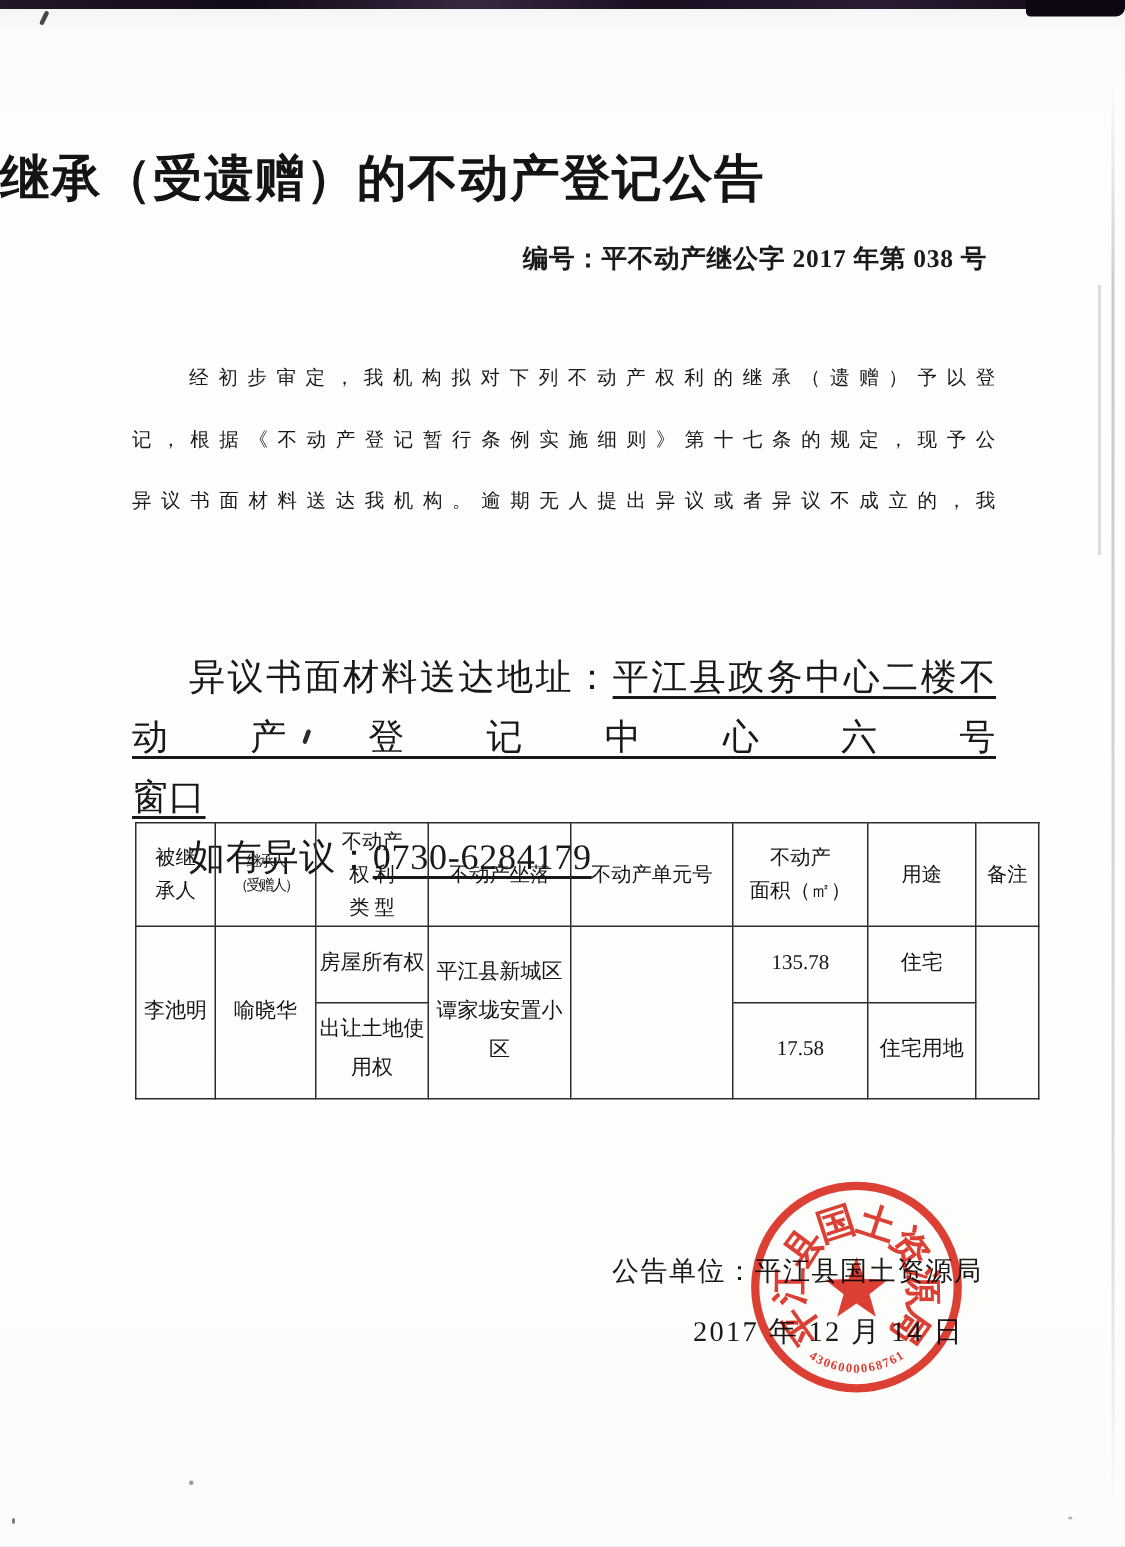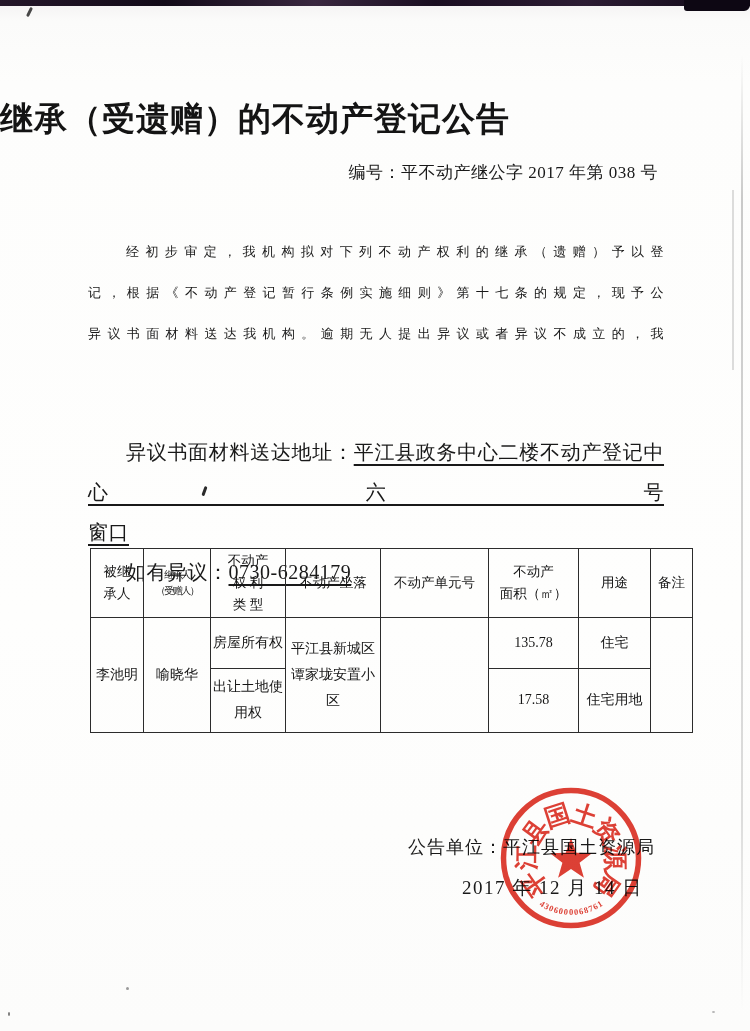--- a/index.html
+++ b/index.html
@@ -16,26 +16,26 @@
   .scan-edge{position:absolute;top:55px;bottom:20px;left:741px;width:2px;
     background:linear-gradient(180deg,rgba(130,130,130,0),rgba(150,150,150,.5) 15%,rgba(160,160,160,.35) 80%,rgba(130,130,130,0));}
   .scan-edge2{position:absolute;top:190px;height:180px;left:732px;width:1.5px;background:rgba(170,170,170,.4);}
   .speck{position:absolute;background:#9a9a9a;border-radius:50%;}
   .speck.s1{left:126px;top:987px;width:3px;height:3px;}
   .speck.s2{left:8px;top:1012px;width:2px;height:4px;background:#777;}
   .speck.s3{left:712px;top:1011px;width:3px;height:2px;background:#b5b5b5;}
   
   .title{position:absolute;top:97px;left:0;width:100%;
     font-family:"Liberation Sans","DejaVu Sans",sans-serif;font-weight:700;font-size:33px;letter-spacing:1px;color:#141414;}
-  .doc-no{position:absolute;top:161px;right:92px;font-size:17px;letter-spacing:.5px;font-weight:400;color:#1a1a1a;}
+  .doc-no{position:absolute;top:161px;right:92px;font-size:17px;letter-spacing:.5px;font-weight:700;color:#1a1a1a;}
   
   .body-par{position:absolute;left:88px;top:231px;width:576px;font-size:13px;line-height:41px;letter-spacing:.5px;color:#191919;}
   .jline{text-align:justify;text-align-last:justify;}
   .ind{text-indent:38px;}
-  .addr{position:absolute;left:88px;top:432px;width:576px;font-size:20px;line-height:40px;letter-spacing:.5px;color:#191919;}
+  .addr{position:absolute;left:88px;top:432px;width:576px;font-size:24px;line-height:40px;letter-spacing:.5px;color:#191919;}
   .uline{text-decoration:underline;text-underline-offset:5px;text-decoration-thickness:1.5px;}
   .stray-mark{position:absolute;left:203px;top:486px;width:2.5px;height:10px;background:#2b2b2b;border-radius:2px;transform:rotate(20deg);}
   
   table.doc-table{position:absolute;left:90px;top:548px;width:602px;border-collapse:collapse;table-layout:fixed;font-size:14px;color:#161616;}
   .doc-table th,.doc-table td{border:1.7px solid #2c2c2c;font-weight:normal;text-align:center;vertical-align:middle;padding:1px 2px;overflow:hidden;}
   .doc-table th{white-space:pre-line;line-height:1.62;font-size:13.5px;}
   .doc-table td{line-height:1.85;}
   .doc-table .tight{letter-spacing:-1.5px;font-size:10px;margin-top:44px;}
   .doc-table tr.r-head{height:64px;}
   .doc-table tr.r1{height:51px;}

